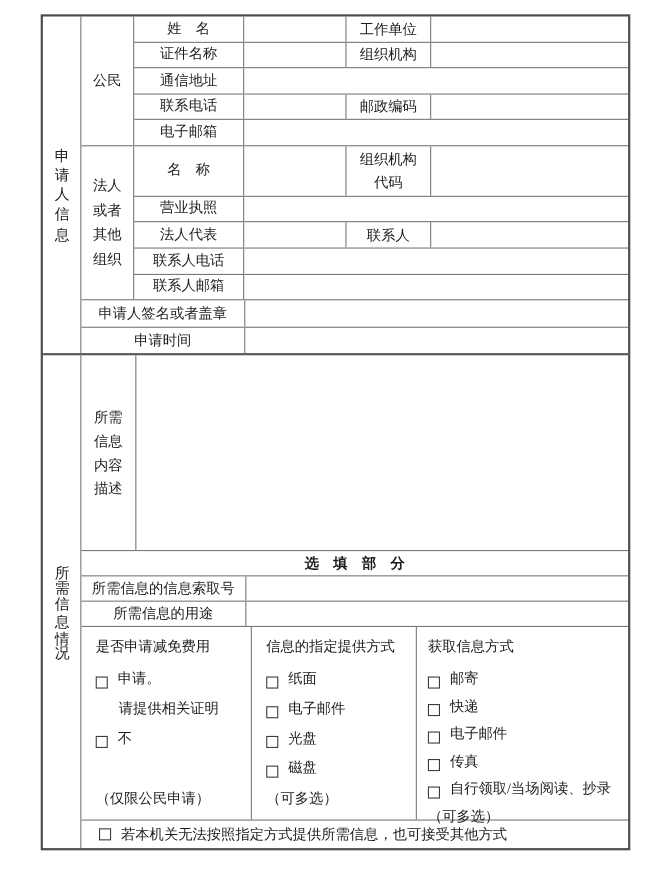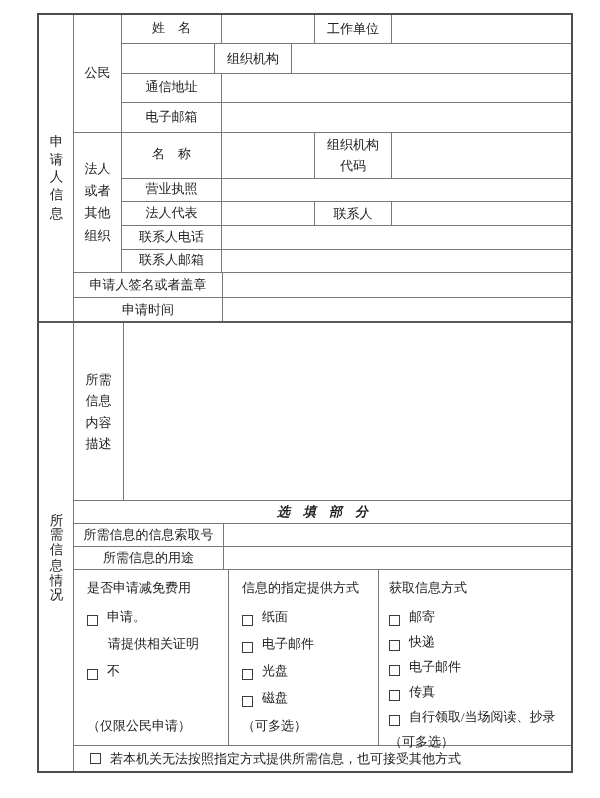--- a/index.html
+++ b/index.html
@@ -39,21 +39,21 @@
   .val { flex: 1; }
   .w100 { width: 100px; flex: none; font-family: Liberation Mono, monospace; }
   .w93  { width: 93px;  flex: none; }
   .w77  { width: 77px;  flex: none; font-family: Liberation Serif, serif; }
   .w149 { width: 149px; flex: none; }
   .w150 { width: 150px; flex: none; }
   .w50  { width: 50px;  flex: none; }
 
   .desc-row { height: 178px; display: flex; border-bottom: 1px solid #787878; }
   .header-row { height: 23px; display: flex; align-items: center; justify-content: center;
-    border-bottom: 1px solid #787878; font-weight: bold; font-style: italic; }
+    border-bottom: 1px solid #787878; font-weight: bold; }
   .r23 { height: 23px; display: flex; border-bottom: 1px solid #787878; }
   .multi-row { height: 176px; display: flex; border-bottom: 1px solid #787878; }
   .fallback-row { flex: 1; display: flex; align-items: center; padding-left: 16px; }
 
   .opt-col { display: flex; flex-direction: column; padding: 9px 6px 10px 13px; min-width: 0; }
   .col-a { width: 155px; flex: none; }
   .col-b { width: 150px; flex: none; }
   .col-c { flex: 1; padding-left: 10px; }
   .opt-title { margin-bottom: 11px; }
   .opt { display: flex; align-items: flex-end; margin-bottom: 9px; white-space: nowrap; }
@@ -80,26 +80,33 @@
           <div>公民</div>
         </div>
         <div class="rows">
           <div class="row">
             <div class="cell cell-r lbl w100">姓　名</div>
             <div class="cell cell-r val w93"></div>
             <div class="cell cell-r lbl w77">工作单位</div>
             <div class="cell val"></div>
           </div>
           <div class="row">
+            <div class="cell cell-r lbl w100">证件名称</div>
             <div class="cell cell-r val w93"></div>
             <div class="cell cell-r lbl w77">组织机构</div>
             <div class="cell val"></div>
           </div>
           <div class="row">
             <div class="cell cell-r lbl w100">通信地址</div>
+            <div class="cell val"></div>
+          </div>
+          <div class="row">
+            <div class="cell cell-r lbl w100">联系电话</div>
+            <div class="cell cell-r val w93"></div>
+            <div class="cell cell-r lbl w77">邮政编码</div>
             <div class="cell val"></div>
           </div>
           <div class="row">
             <div class="cell cell-r lbl w100">电子邮箱</div>
             <div class="cell val"></div>
           </div>
         </div>
       </div>
 
       <div class="block blk-org">

